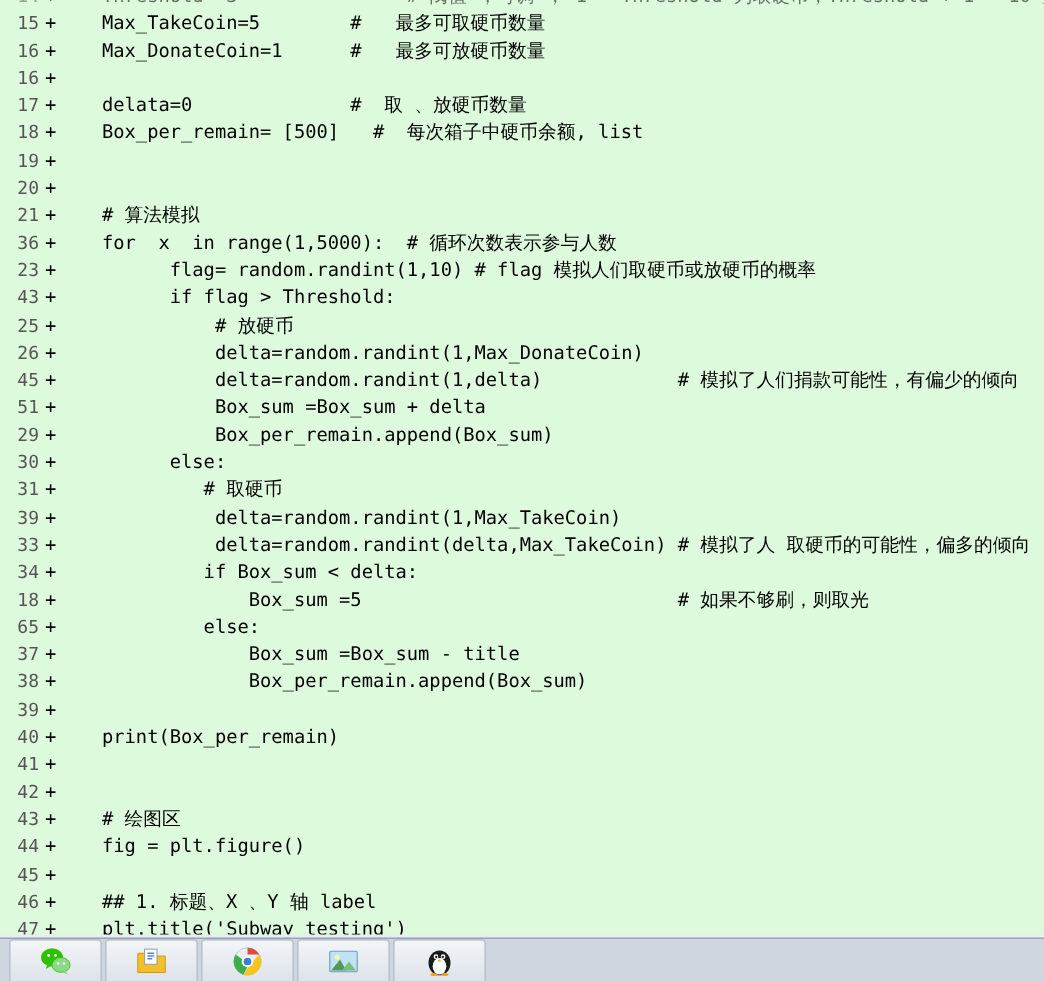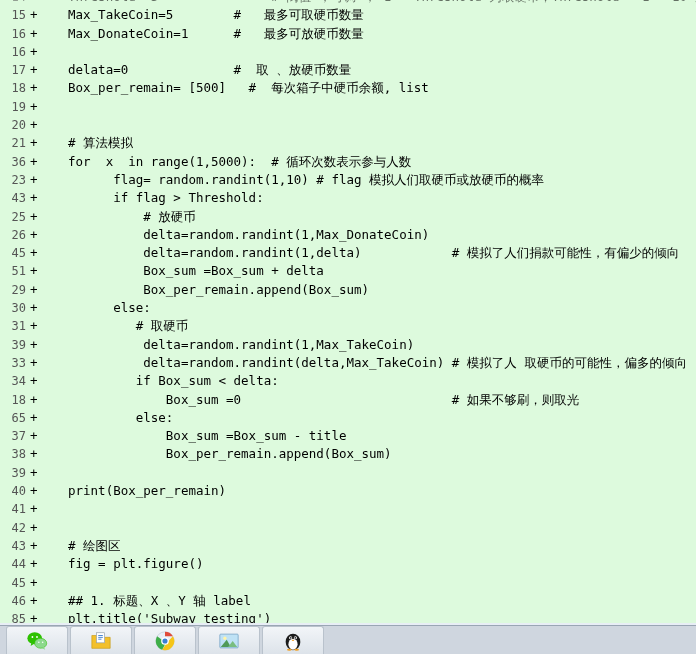--- a/index.html
+++ b/index.html
@@ -143,33 +143,33 @@
         <div class="row"><span class="ln">25</span><span class="sign">+</span><span class="code">          # 放硬币</span></div>
         <div class="row"><span class="ln">26</span><span class="sign">+</span><span class="code">          delta=random.randint(1,Max_DonateCoin)</span></div>
         <div class="row"><span class="ln">45</span><span class="sign">+</span><span class="code">          delta=random.randint(1,delta)            # 模拟了人们捐款可能性，有偏少的倾向</span></div>
         <div class="row"><span class="ln">51</span><span class="sign">+</span><span class="code">          Box_sum =Box_sum + delta</span></div>
         <div class="row"><span class="ln">29</span><span class="sign">+</span><span class="code">          Box_per_remain.append(Box_sum)</span></div>
         <div class="row"><span class="ln">30</span><span class="sign">+</span><span class="code">      else:</span></div>
         <div class="row"><span class="ln">31</span><span class="sign">+</span><span class="code">         # 取硬币</span></div>
         <div class="row"><span class="ln">39</span><span class="sign">+</span><span class="code">          delta=random.randint(1,Max_TakeCoin)</span></div>
         <div class="row"><span class="ln">33</span><span class="sign">+</span><span class="code">          delta=random.randint(delta,Max_TakeCoin) # 模拟了人 取硬币的可能性，偏多的倾向</span></div>
         <div class="row"><span class="ln">34</span><span class="sign">+</span><span class="code">         if Box_sum &lt; delta:</span></div>
-        <div class="row"><span class="ln">18</span><span class="sign">+</span><span class="code">             Box_sum =0                            # 如果不够刷，则取光</span></div>
+        <div class="row"><span class="ln">18</span><span class="sign">+</span><span class="code">             Box_sum =5                            # 如果不够刷，则取光</span></div>
         <div class="row"><span class="ln">65</span><span class="sign">+</span><span class="code">         else:</span></div>
         <div class="row"><span class="ln">37</span><span class="sign">+</span><span class="code">             Box_sum =Box_sum - title</span></div>
         <div class="row"><span class="ln">38</span><span class="sign">+</span><span class="code">             Box_per_remain.append(Box_sum)</span></div>
         <div class="row"><span class="ln">39</span><span class="sign">+</span><span class="code"></span></div>
         <div class="row"><span class="ln">40</span><span class="sign">+</span><span class="code">print(Box_per_remain)</span></div>
         <div class="row"><span class="ln">41</span><span class="sign">+</span><span class="code"></span></div>
         <div class="row"><span class="ln">42</span><span class="sign">+</span><span class="code"></span></div>
         <div class="row"><span class="ln">43</span><span class="sign">+</span><span class="code"># 绘图区</span></div>
         <div class="row"><span class="ln">44</span><span class="sign">+</span><span class="code">fig = plt.figure()</span></div>
         <div class="row"><span class="ln">45</span><span class="sign">+</span><span class="code"></span></div>
         <div class="row"><span class="ln">46</span><span class="sign">+</span><span class="code">## 1. 标题、X 、Y 轴 label</span></div>
-        <div class="row"><span class="ln">85</span><span class="sign">+</span><span class="code">plt.title('Subway testing')</span></div>
+        <div class="row"><span class="ln">47</span><span class="sign">+</span><span class="code">plt.title('Subway testing')</span></div>
       </div>
   </div>
 
   <div class="bottom-sliver"></div>
 
   <div class="taskbar">
     <div class="tb-item first">
       <svg class="ic" viewBox="0 0 24 24">
         <ellipse cx="9.5" cy="9" rx="8" ry="6.6" fill="#2dc100"></ellipse>
         <polygon points="6,14 5,17.5 8.5,15.3" fill="#2dc100"></polygon>

